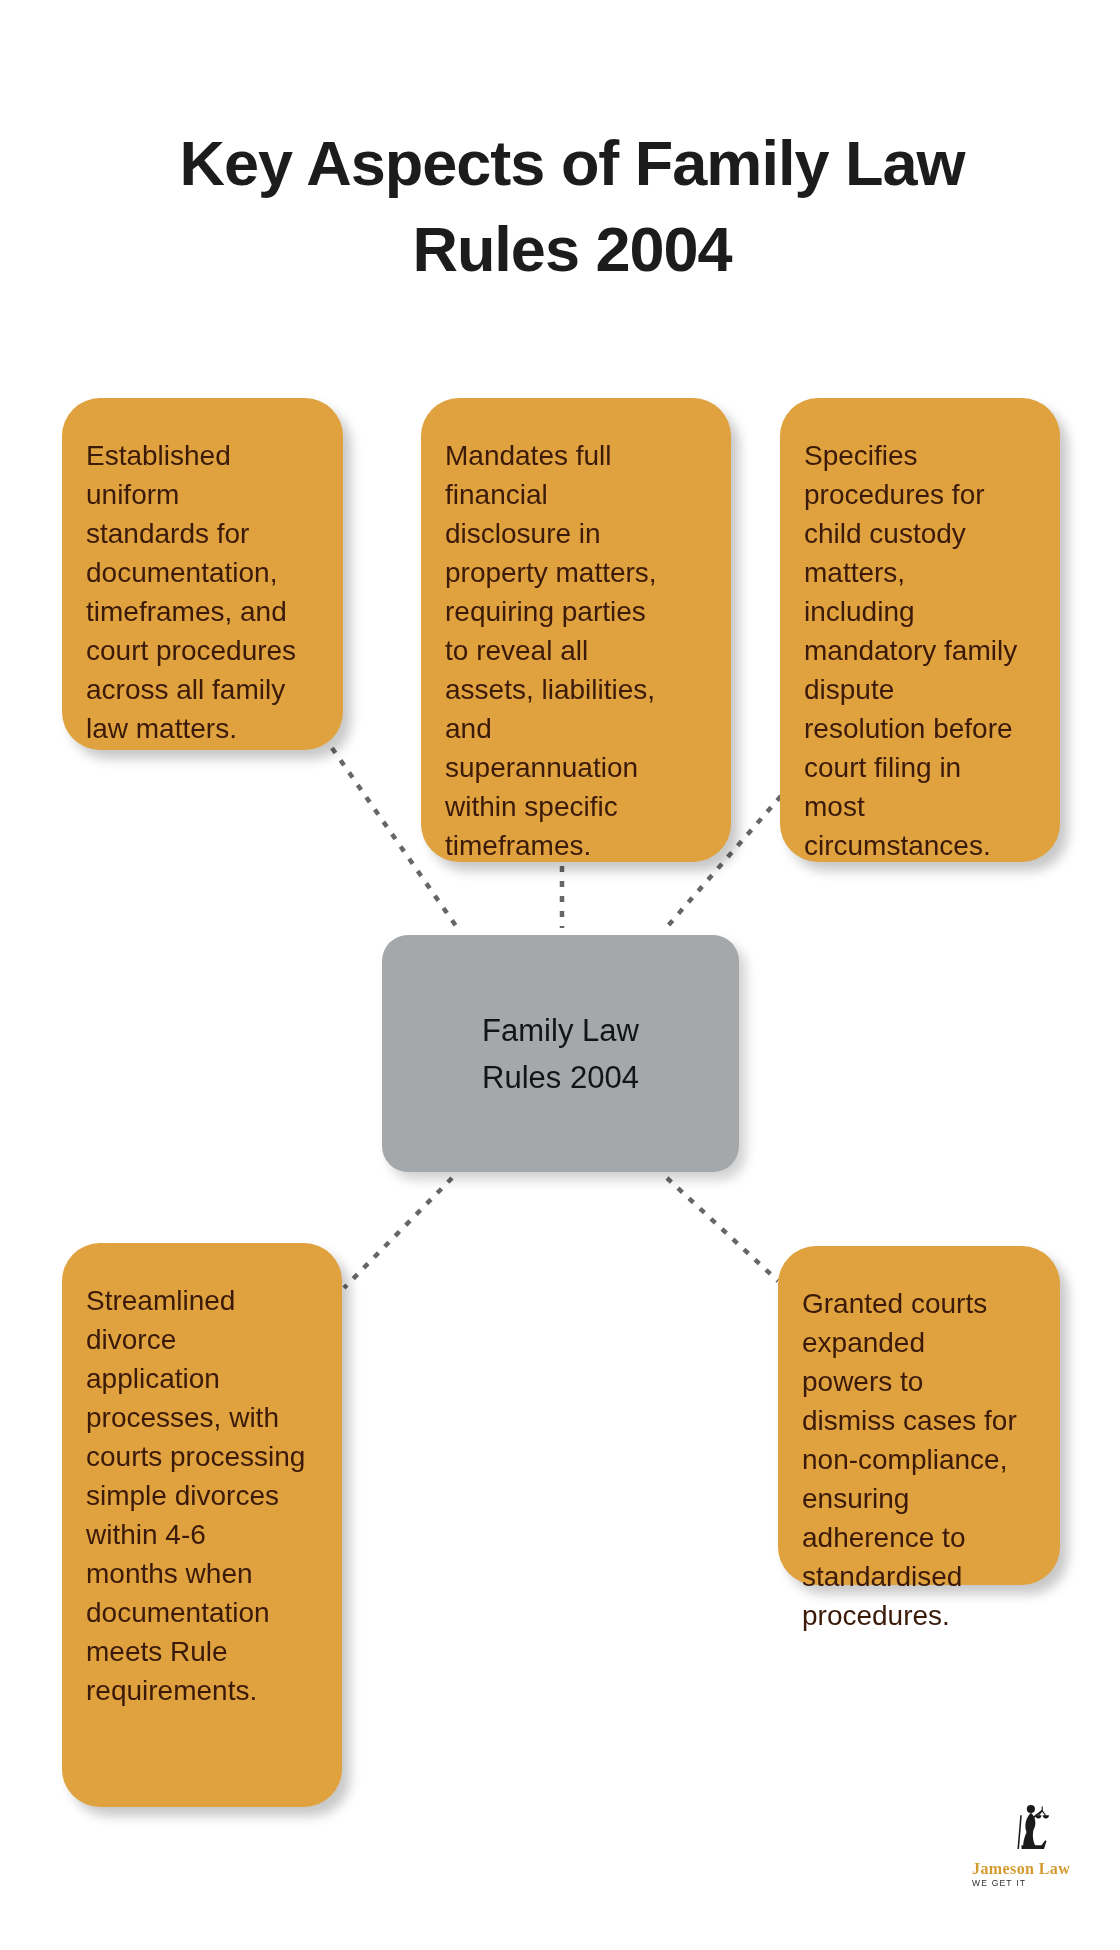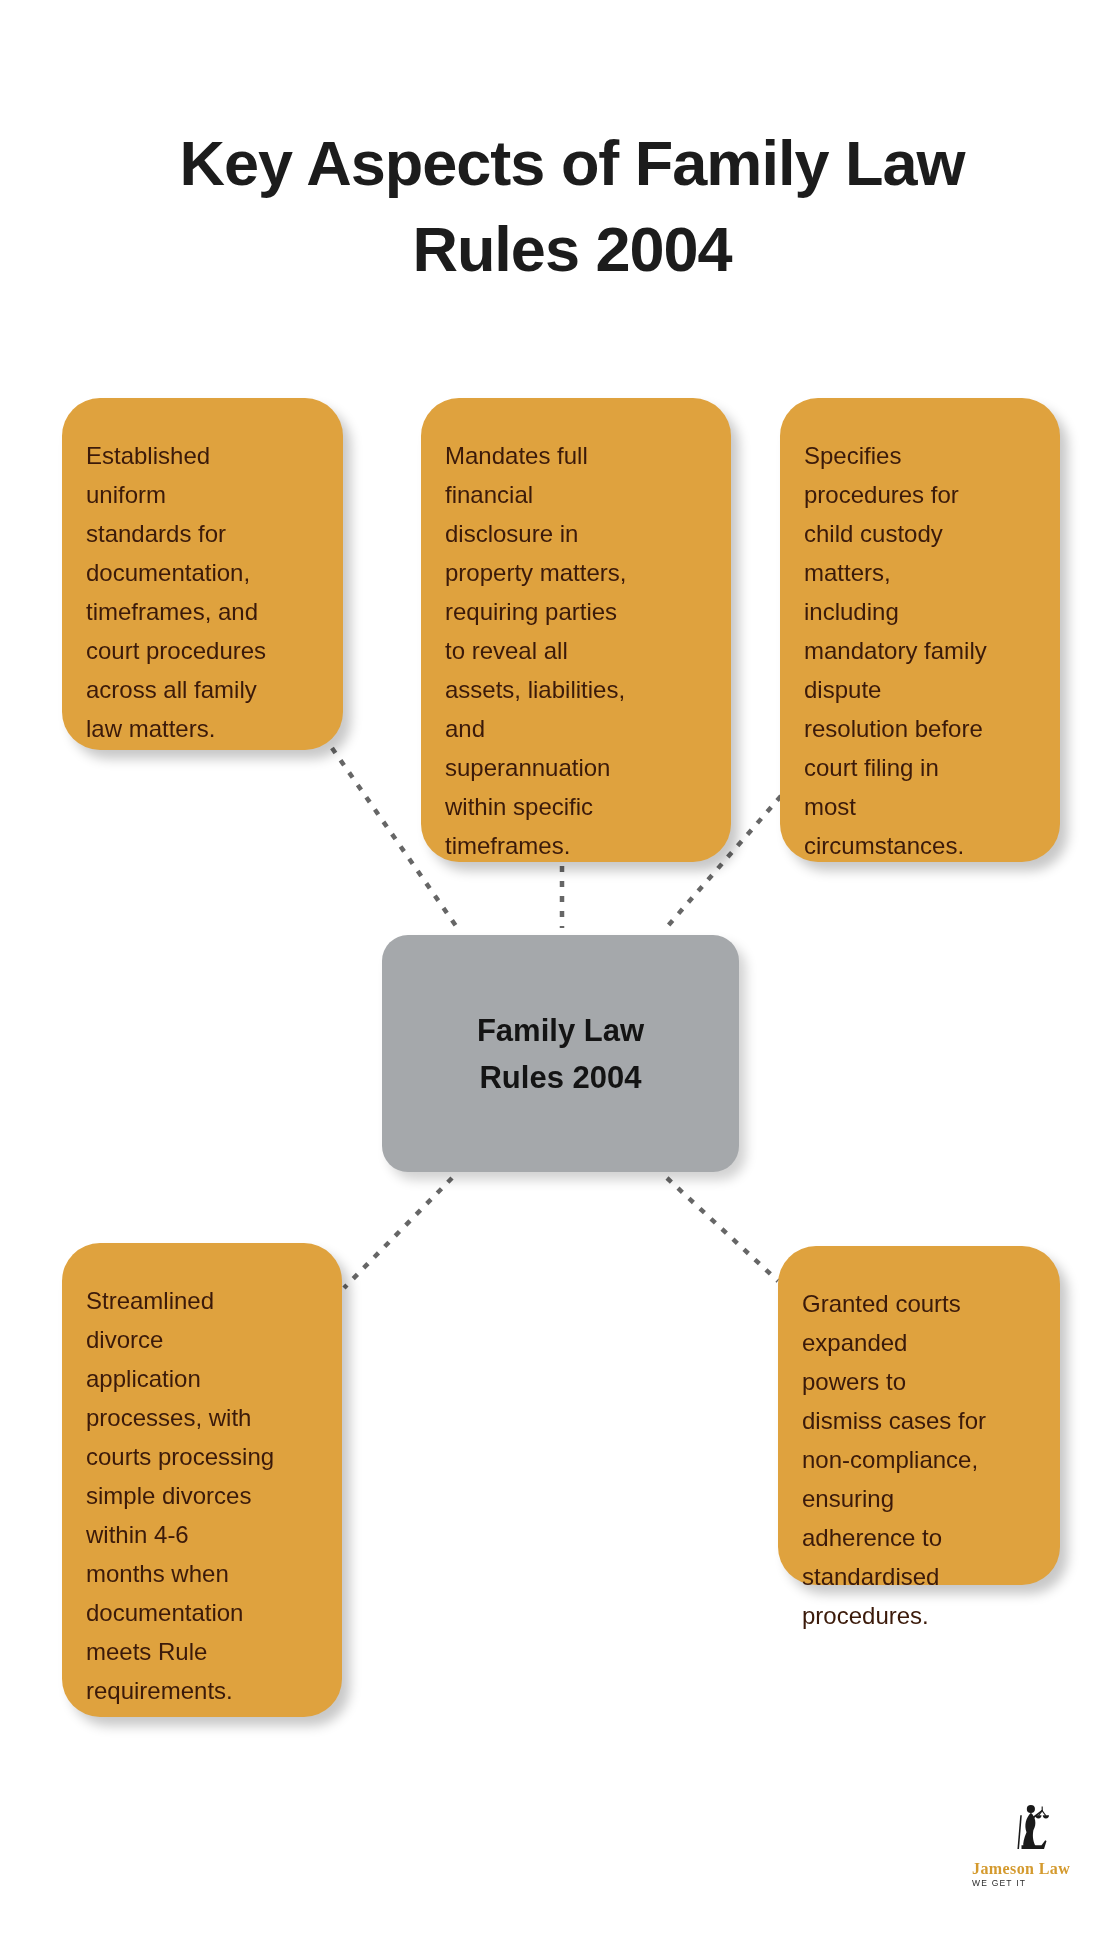--- a/index.html
+++ b/index.html
@@ -34,45 +34,45 @@
   .node{
     position:absolute;
     box-sizing:border-box;
     background:var(--node-fill,#dfa23e);
     border-radius:38px;
     box-shadow:8px 9px 12px rgba(0,0,0,0.22);
   }
   .node p{
     margin:0;
     padding:38px 16px 8px 24px;
-    font-size:24px;
+    font-size:28px;
     line-height:39px;
     color:var(--node-text,#3b1a0a);
     white-space:pre-line;
   }
   .node-1{left:62px;  top:398px;  width:281px; height:352px;}
   .node-2{left:421px; top:398px;  width:310px; height:464px;}
   .node-3{left:780px; top:398px;  width:280px; height:464px;}
-  .node-4{left:62px;  top:1243px; width:280px; height:474px;}
+  .node-4{left:62px;  top:1243px; width:280px; height:564px;}
   .node-5{left:778px; top:1246px; width:282px; height:339px;}
   .center-node{
     position:absolute;
     left:382px;top:935px;width:357px;height:237px;
     box-sizing:border-box;
     background:var(--center-fill,#a5a8ab);
     border-radius:26px;
     box-shadow:7px 8px 12px rgba(0,0,0,0.18);
     display:flex;align-items:center;justify-content:center;
   }
   .center-node p{
     margin:0;
     text-align:center;
     font-size:31px;
     line-height:47px;
-    font-weight:700;
+    font-weight:400;
     color:var(--center-text,#141414);
     white-space:pre-line;
   }
   .brand-logo{
     position:absolute;
     left:972px;top:1800px;width:120px;
     display:flex;flex-direction:column;align-items:flex-start;
   }
   .brand-logo .mark{
     align-self:center;

